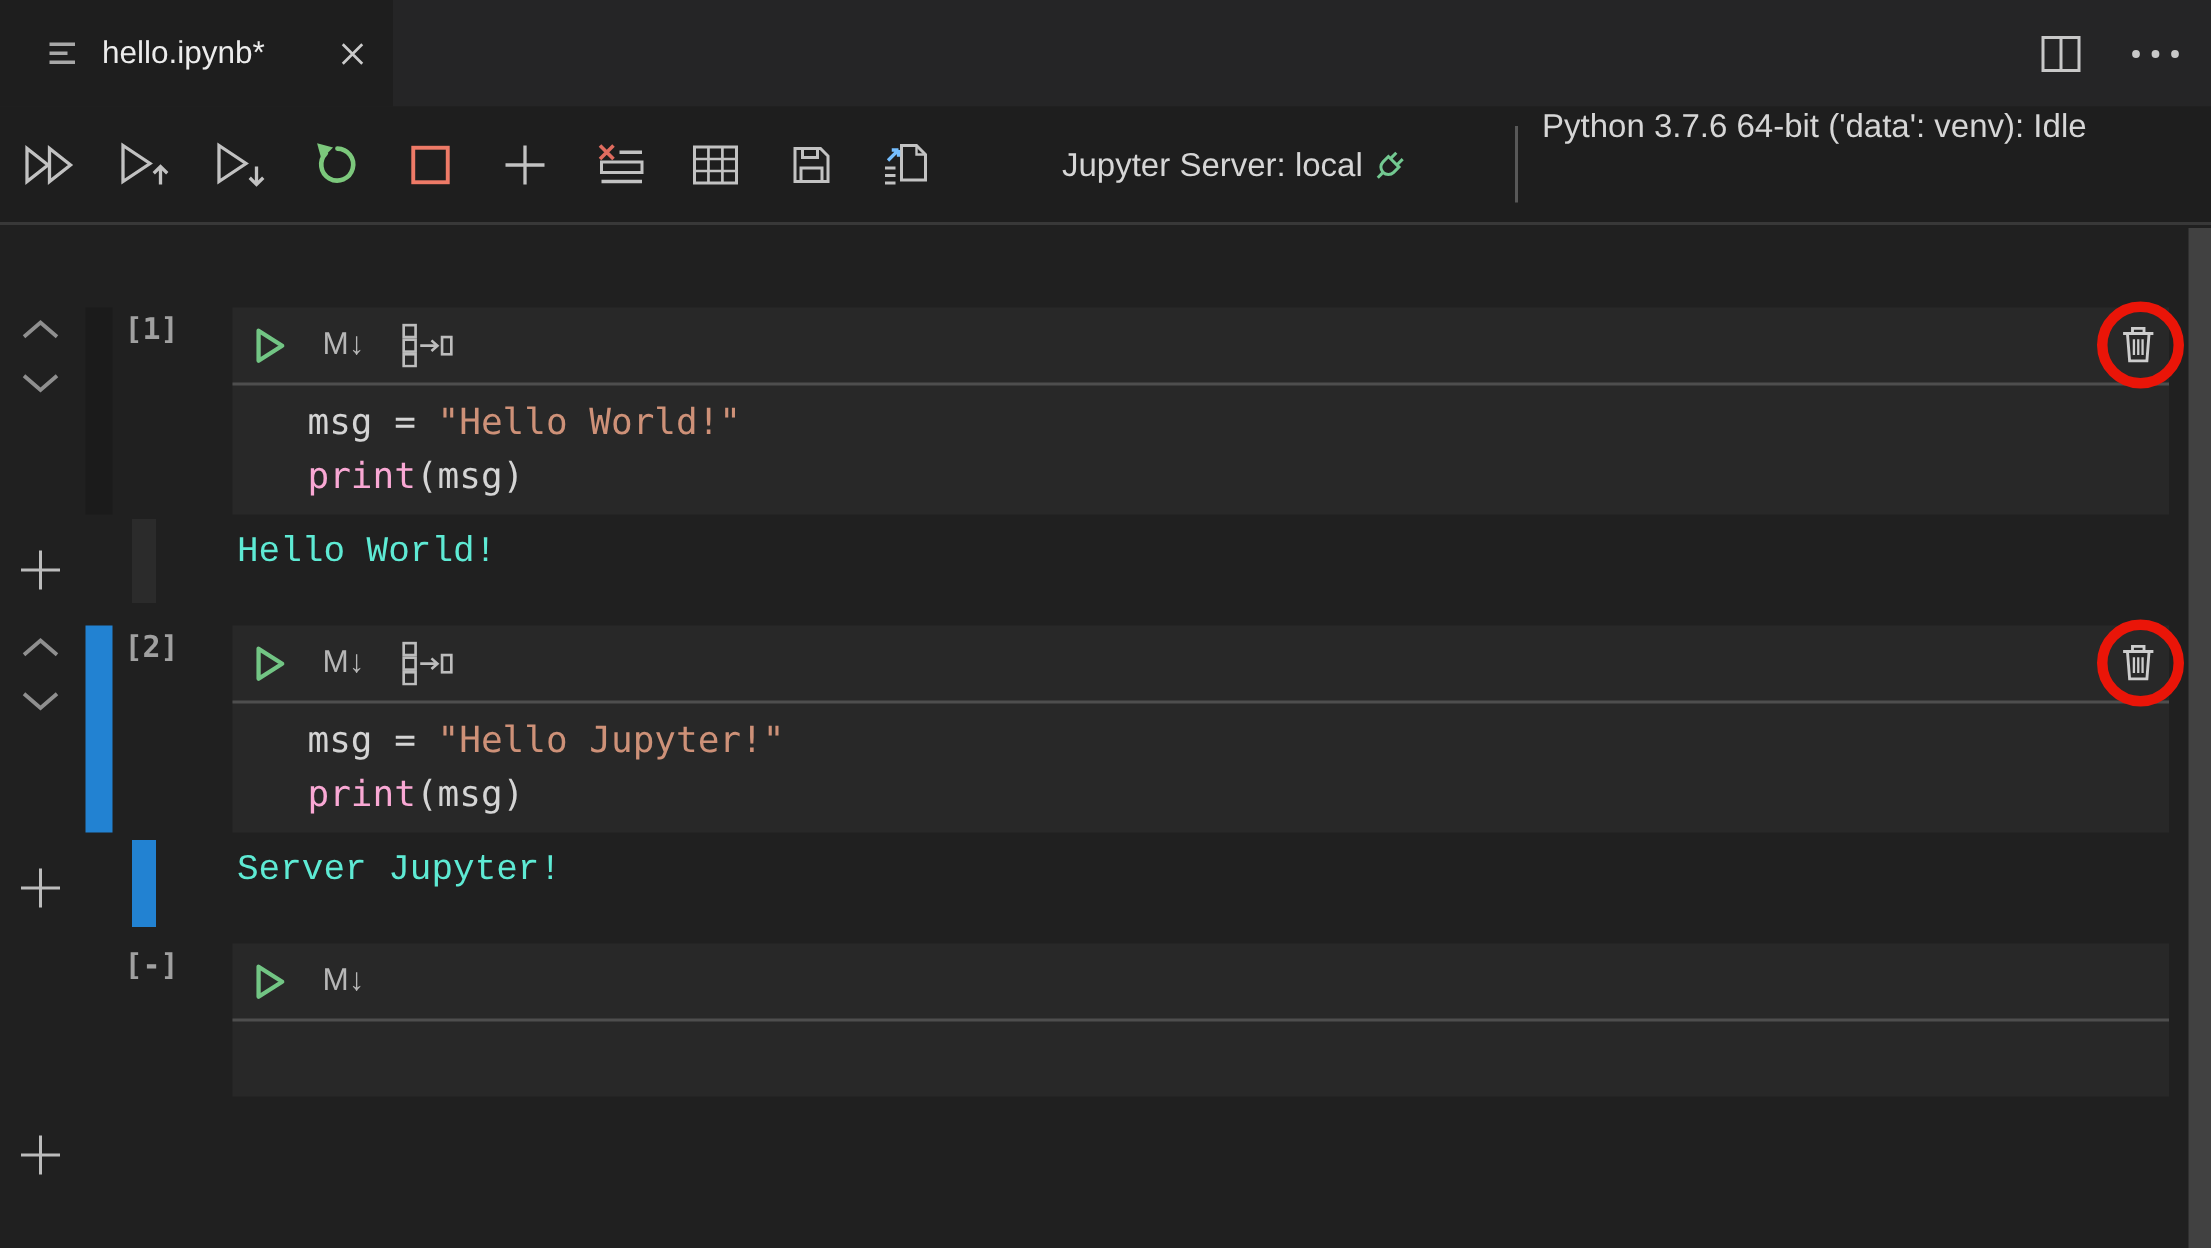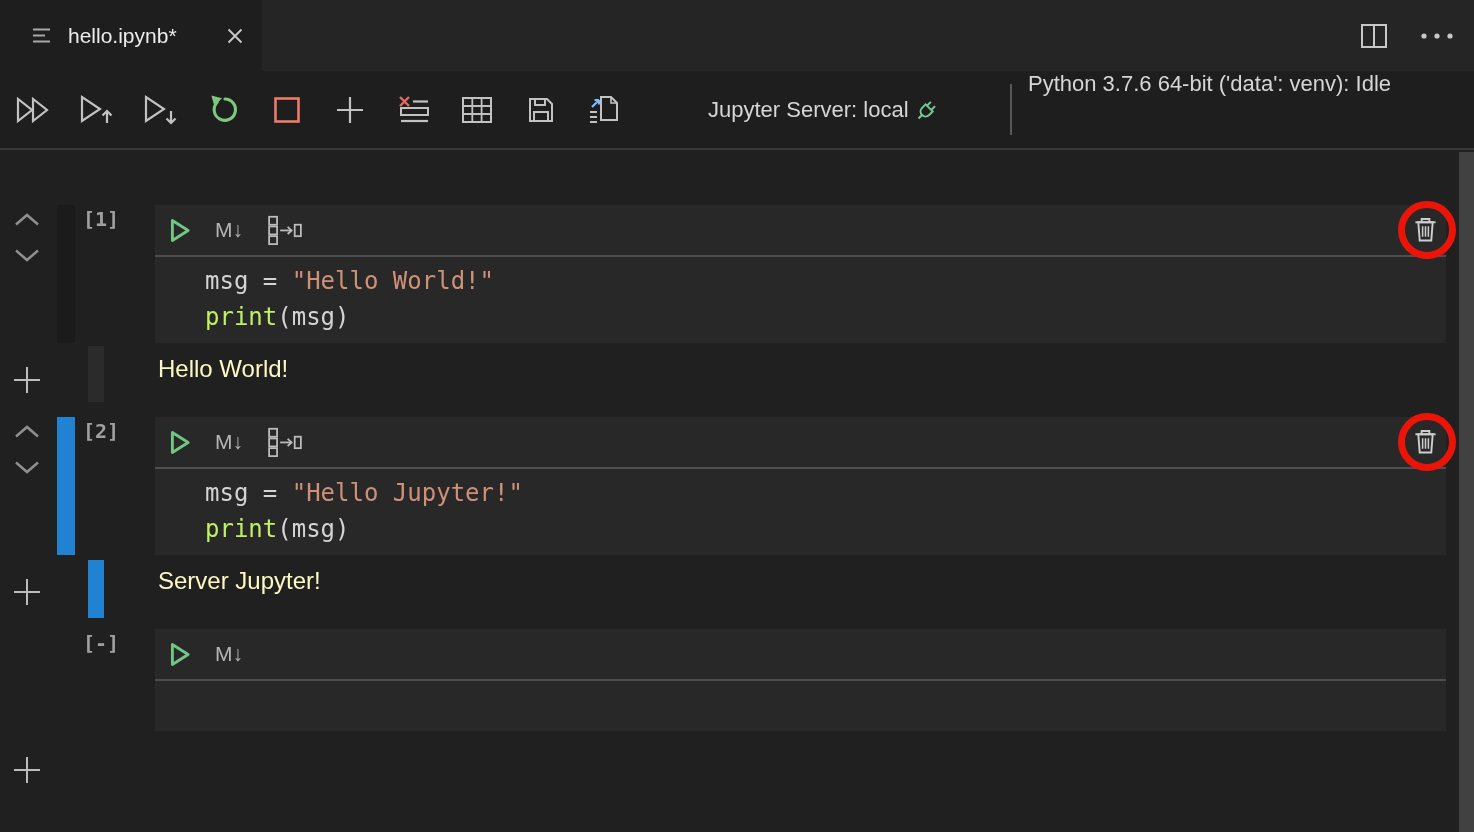--- a/index.html
+++ b/index.html
@@ -38,25 +38,25 @@
   .cell-head{height:50px;border-bottom:2px solid #4e4e4e;display:flex;align-items:center;
              gap:24px;padding-left:15px;position:relative;}
   .md-label{color:#b6b6b6;font-size:21px;}
   .trash-btn{position:absolute;right:8px;top:11px;}
   .annot{position:absolute;right:-10px;top:-4px;width:44px;height:44px;border:7px solid #ea1508;
          border-radius:50%;pointer-events:none;z-index:5;}
   .cell-code{font-family:"DejaVu Sans Mono",monospace;font-size:24px;line-height:36px;
              color:#d4d4d4;padding:6px 0 0 50px;}
   .code-line{white-space:pre;}
   .tok-str{color:#ce9178;}
-  .tok-fn{color:#bef264;}
+  .tok-fn{color:#f9a8d4;}
   .empty-code{height:48px;}
 
-  .output{position:absolute;left:158px;font-family:Liberation Sans, sans-serif;
-          font-size:24px;line-height:30px;color:#fef9c3;white-space:pre;}
+  .output{position:absolute;left:158px;font-family:Liberation Mono, monospace;
+          font-size:24px;line-height:30px;color:#5eead4;white-space:pre;}
   #out-1{top:204px;}
   #out-2{top:416px;}
 
   .exec{position:absolute;left:83px;width:50px;font-family:"DejaVu Sans Mono",monospace;
         font-weight:bold;font-size:20px;color:#a0a0a0;}
   #exec-1{top:57px;}
   #exec-2{top:269px;}
   #exec-3{top:481px;}
 
   .bar{position:absolute;}

